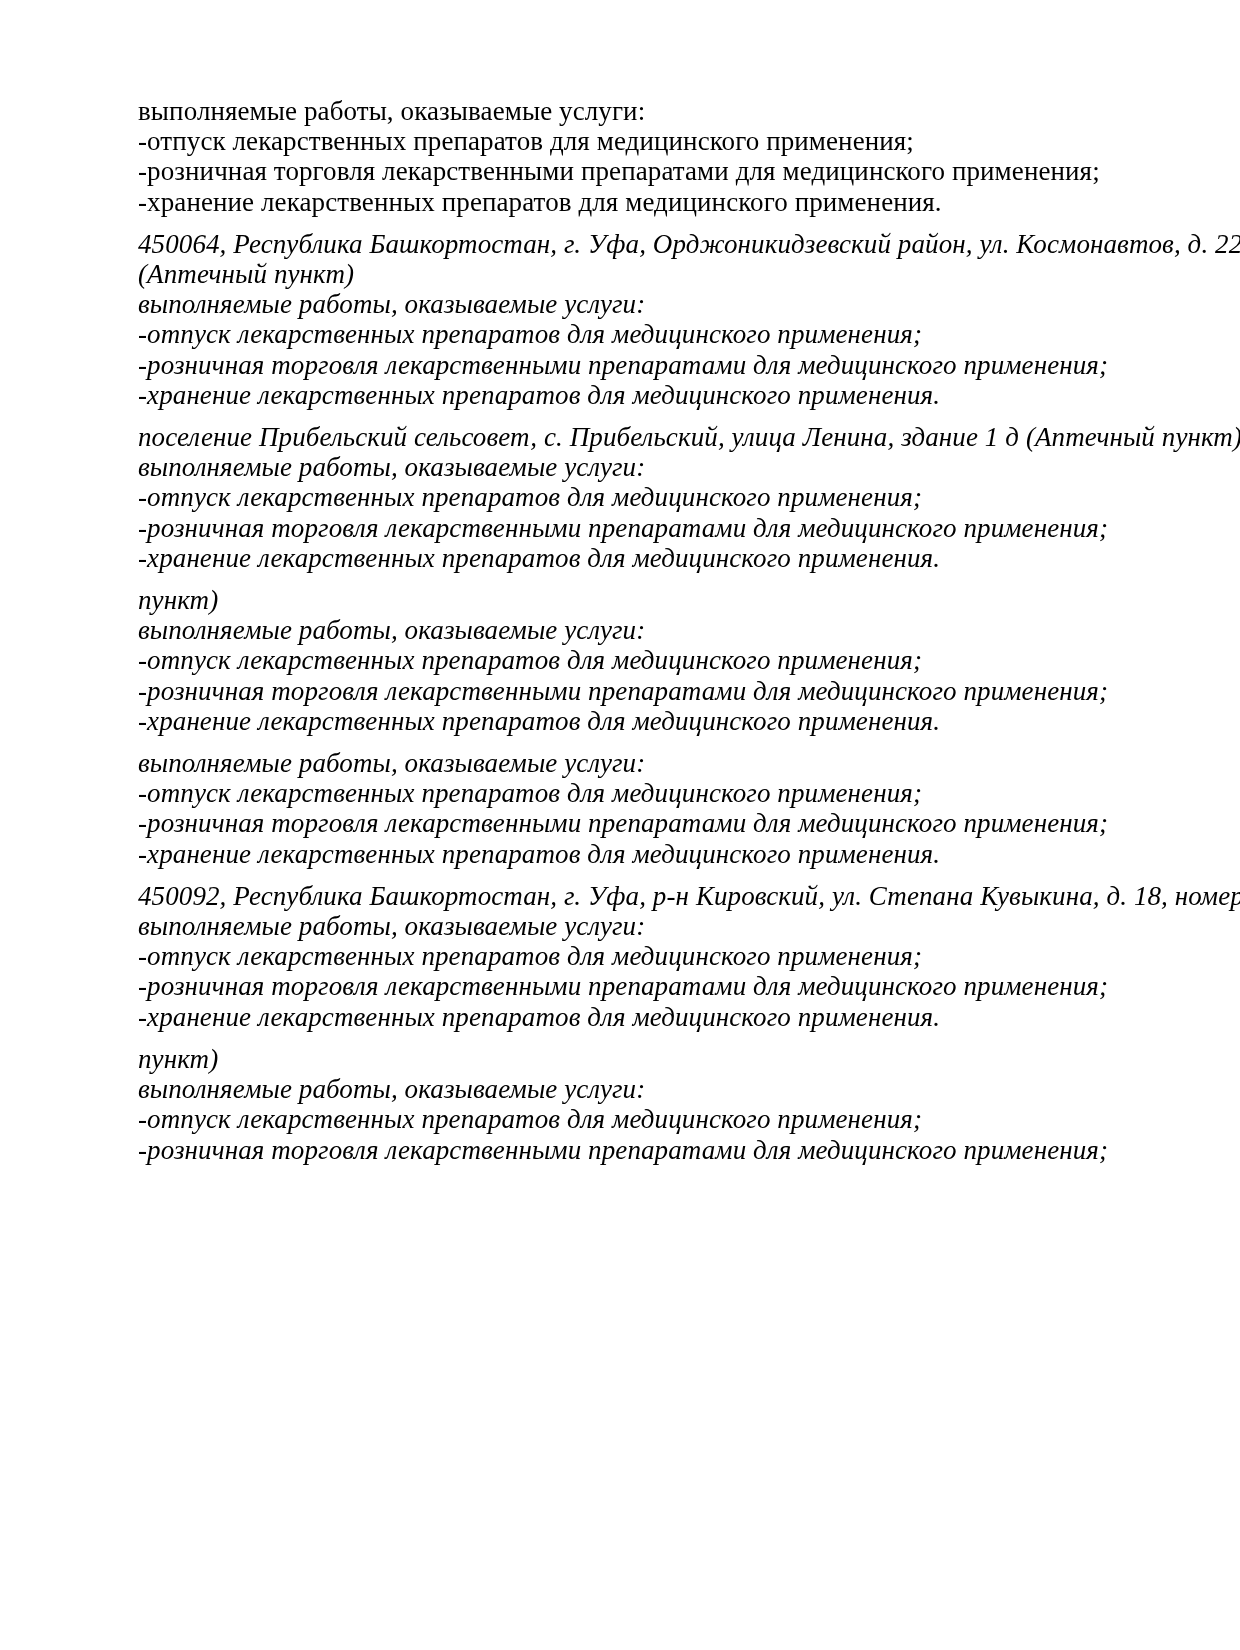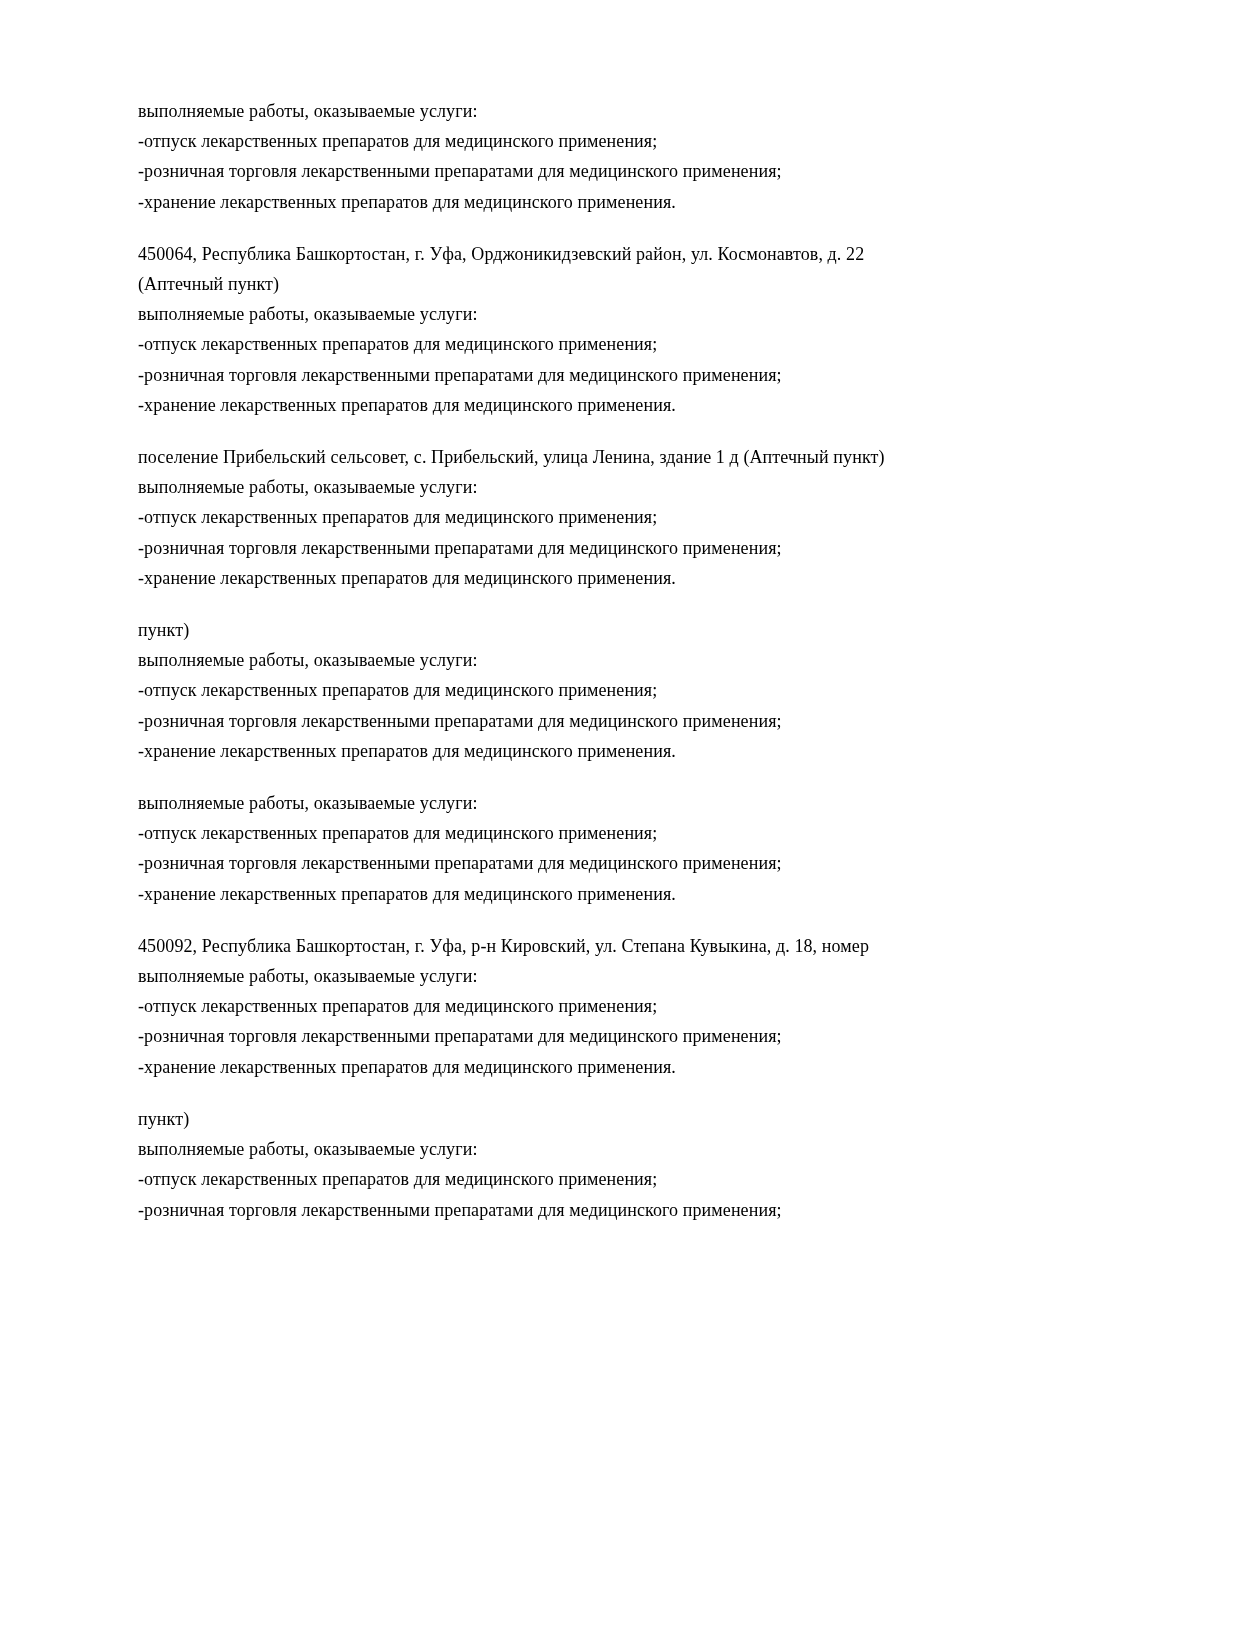--- a/index.html
+++ b/index.html
@@ -8,27 +8,27 @@
     background: #ffffff;
   }
   .page {
     position: relative;
     width: 1240px;
     height: 1650px;
     background: #ffffff;
     box-sizing: border-box;
     padding: 96px 28px 0 138px;
     font-family: "Liberation Serif", "DejaVu Serif", serif;
-    font-size: 18px;
+    font-size: 27px;
     line-height: 30.2px;
     color: #000000;
     overflow: hidden;
   }
   .block { margin: 0; }
-  .block + .block { margin-top: 22px; }
+  .block + .block { margin-top: 12px; font-style: italic; }
   .line {
     white-space: pre;
     letter-spacing: 0.1px;
   }
 </style>
 </head>
 <body>
 
 <div class="page" style="color: rgb(0, 0, 0); background: rgb(255, 255, 255);">
   <div id="blocks-root">

